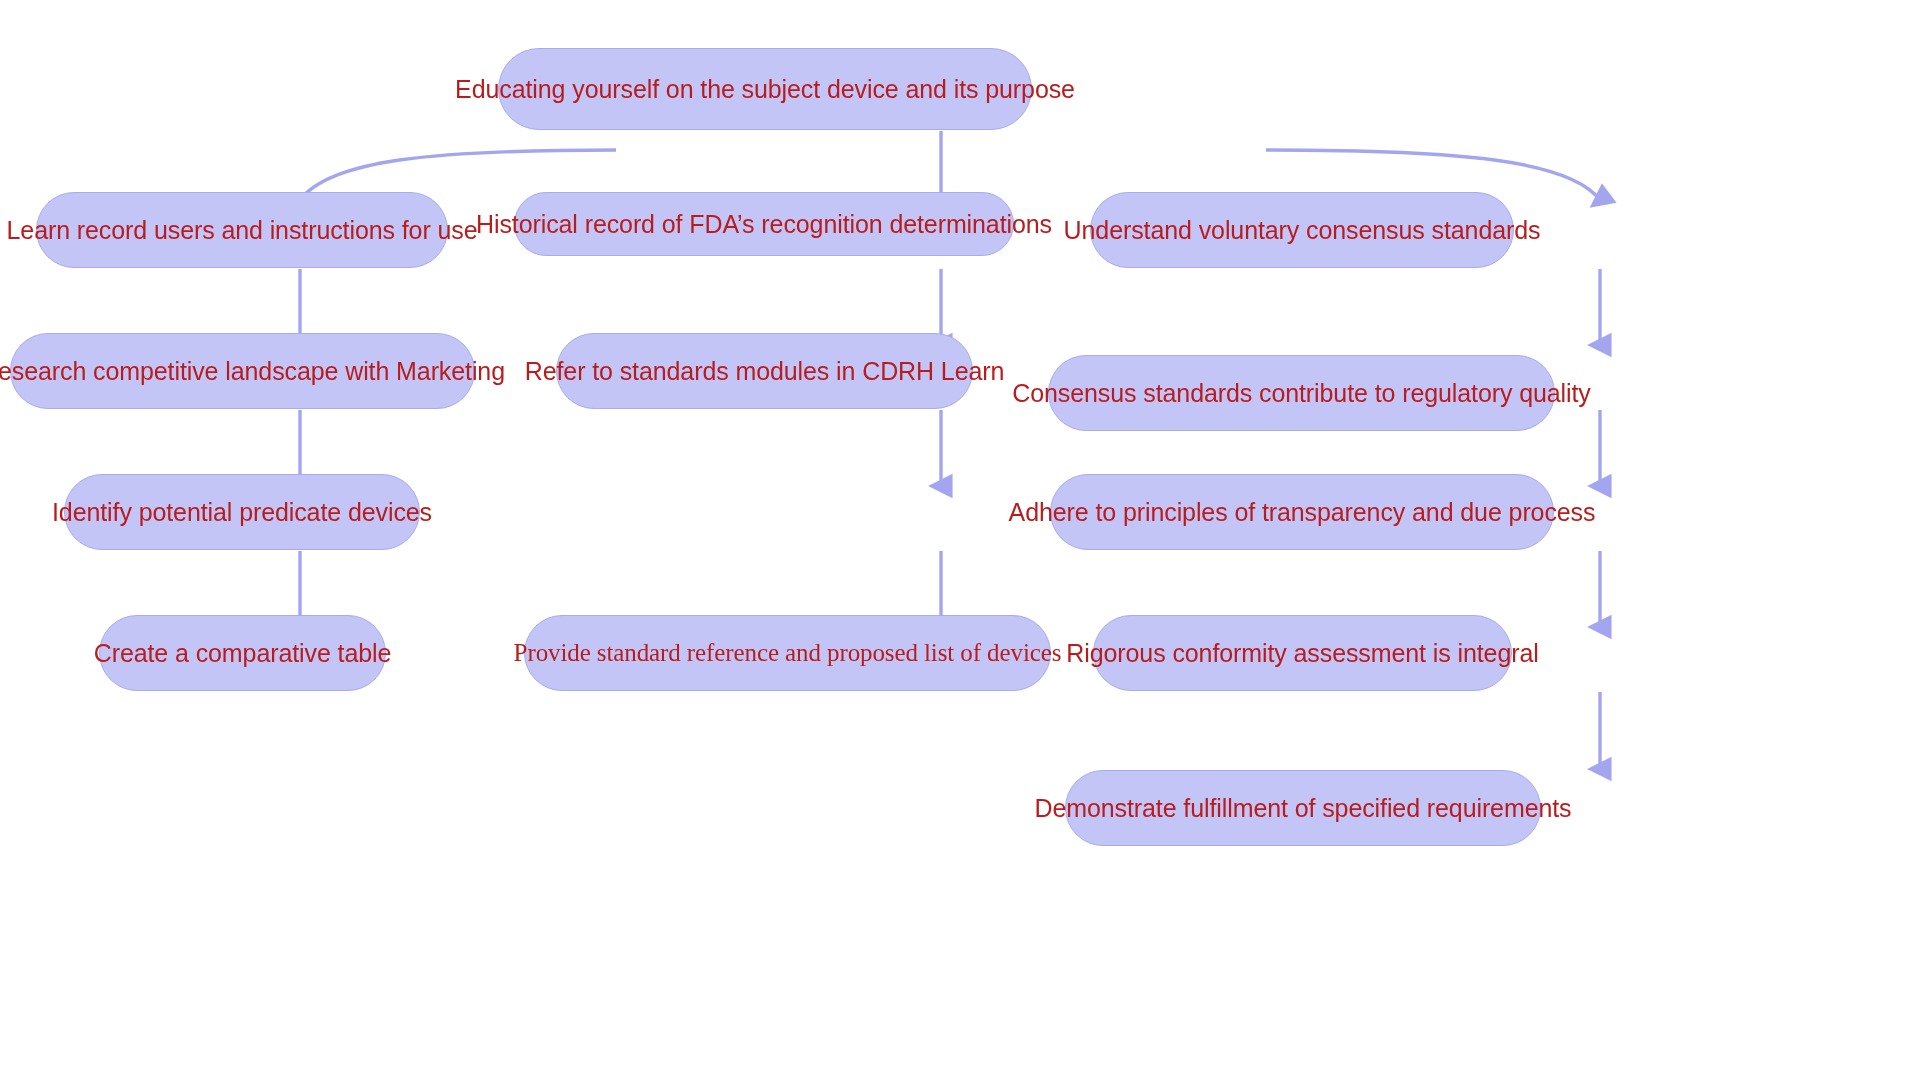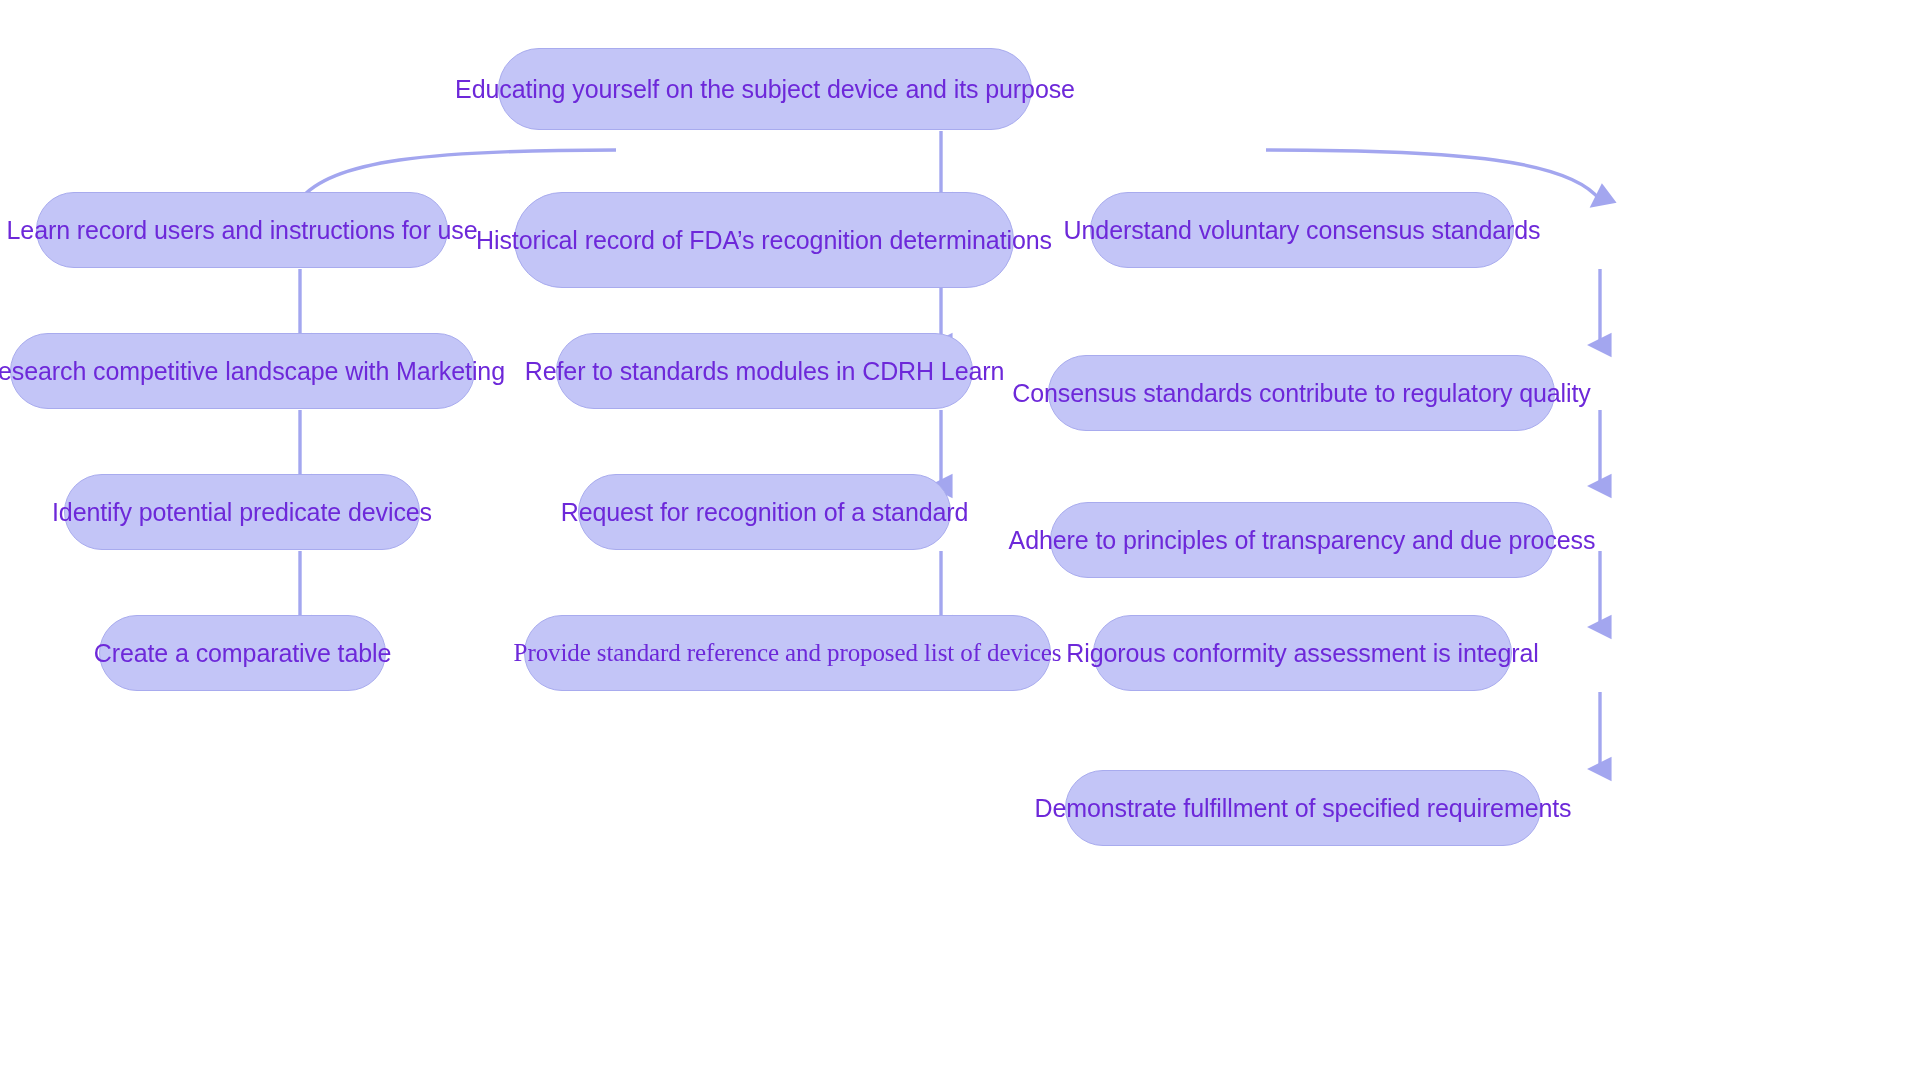--- a/index.html
+++ b/index.html
@@ -37,21 +37,21 @@
   }
   .node {
     position: absolute;
     box-sizing: border-box;
     display: flex;
     align-items: center;
     justify-content: center;
     background: #c3c5f7;
     border: 1.6px solid #a8abee;
     border-radius: 999px;
-    color: #6d28d9;
+    color: #b91c1c;
     font-size: 25px;
     font-weight: 400;
     letter-spacing: -0.1px;
     white-space: nowrap;
     text-align: center;
     line-height: 1.2;
   }
 </style>
 </head>
 <body>
@@ -97,40 +97,37 @@
     <div class="node" style="left:10px; top:333px; width:465px; height:76px;">
       <span>Research competitive landscape with Marketing</span>
     </div>
     <div class="node" style="left:64px; top:474px; width:356px; height:76px;justify-content:center;">
       <span>Identify potential predicate devices</span>
     </div>
     <div class="node" style="left:99px; top:615px; width:287px; height:76px;justify-content:center;">
       <span>Create a comparative table</span>
     </div>
 
-    <div class="node" style="left:514px; top:192px; width:500px; height:96px;">
+    <div class="node" style="left:514px; top:192px; width:500px; height:64px;">
       <span>Historical record of FDA’s recognition determinations</span>
     </div>
     <div class="node" style="left:556px; top:333px; width:417px; height:76px;">
       <span>Refer to standards modules in CDRH Learn</span>
-    </div>
-    <div class="node" style="left:578px; top:474px; width:373px; height:76px;">
-      <span>Request for recognition of a standard</span>
     </div>
     <div class="node" style="left:524px; top:615px; width:527px; height:76px;font-family:Liberation Serif, serif;">
       <span>Provide standard reference and proposed list of devices</span>
     </div>
 
     <div class="node" style="left:1090px; top:192px; width:424px; height:76px;">
       <span>Understand voluntary consensus standards</span>
     </div>
     <div class="node" style="left:1048px; top:333px; width:507px; height:76px;margin-top:22px;">
       <span>Consensus standards contribute to regulatory quality</span>
     </div>
-    <div class="node" style="left:1050px; top:474px; width:504px; height:76px;margin-top:28px;">
+    <div class="node" style="left:1050px; top:474px; width:504px; height:76px;">
       <span>Adhere to principles of transparency and due process</span>
     </div>
     <div class="node" style="left:1093px; top:615px; width:419px; height:76px;">
       <span>Rigorous conformity assessment is integral</span>
     </div>
     <div class="node" style="left:1065px; top:770px; width:476px; height:76px;">
       <span>Demonstrate fulfillment of specified requirements</span>
     </div>
 
   </div>

